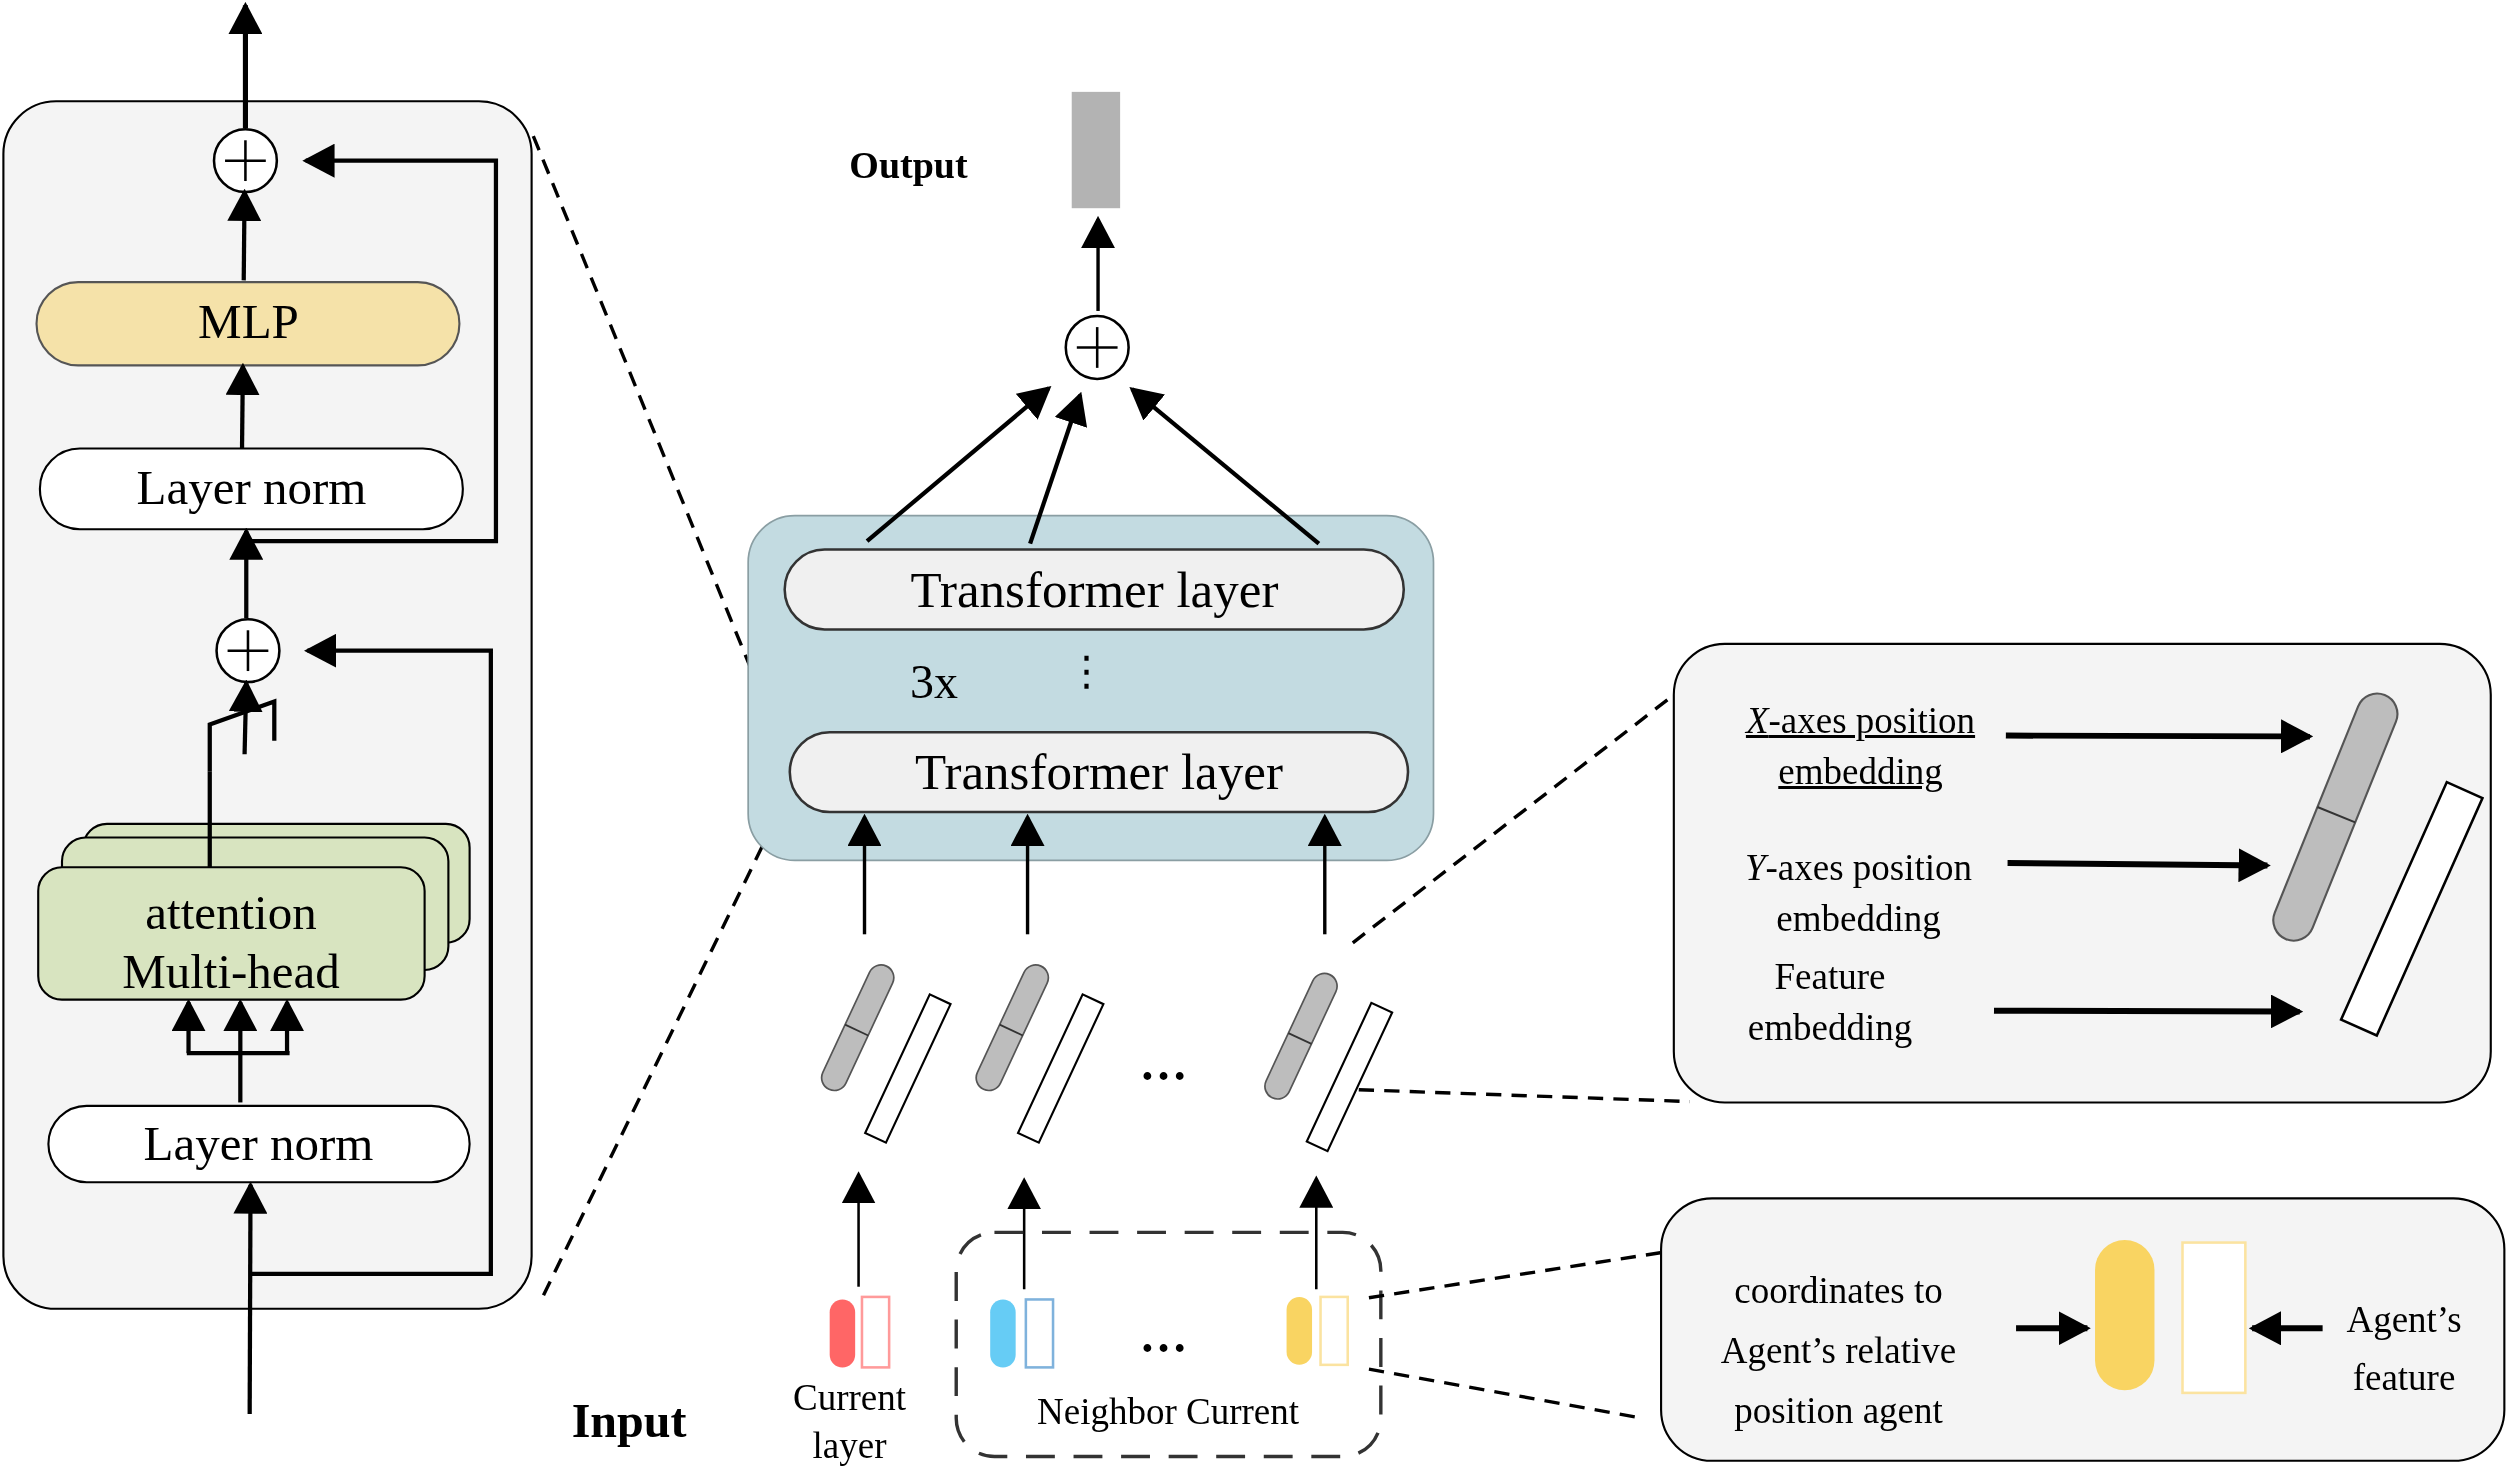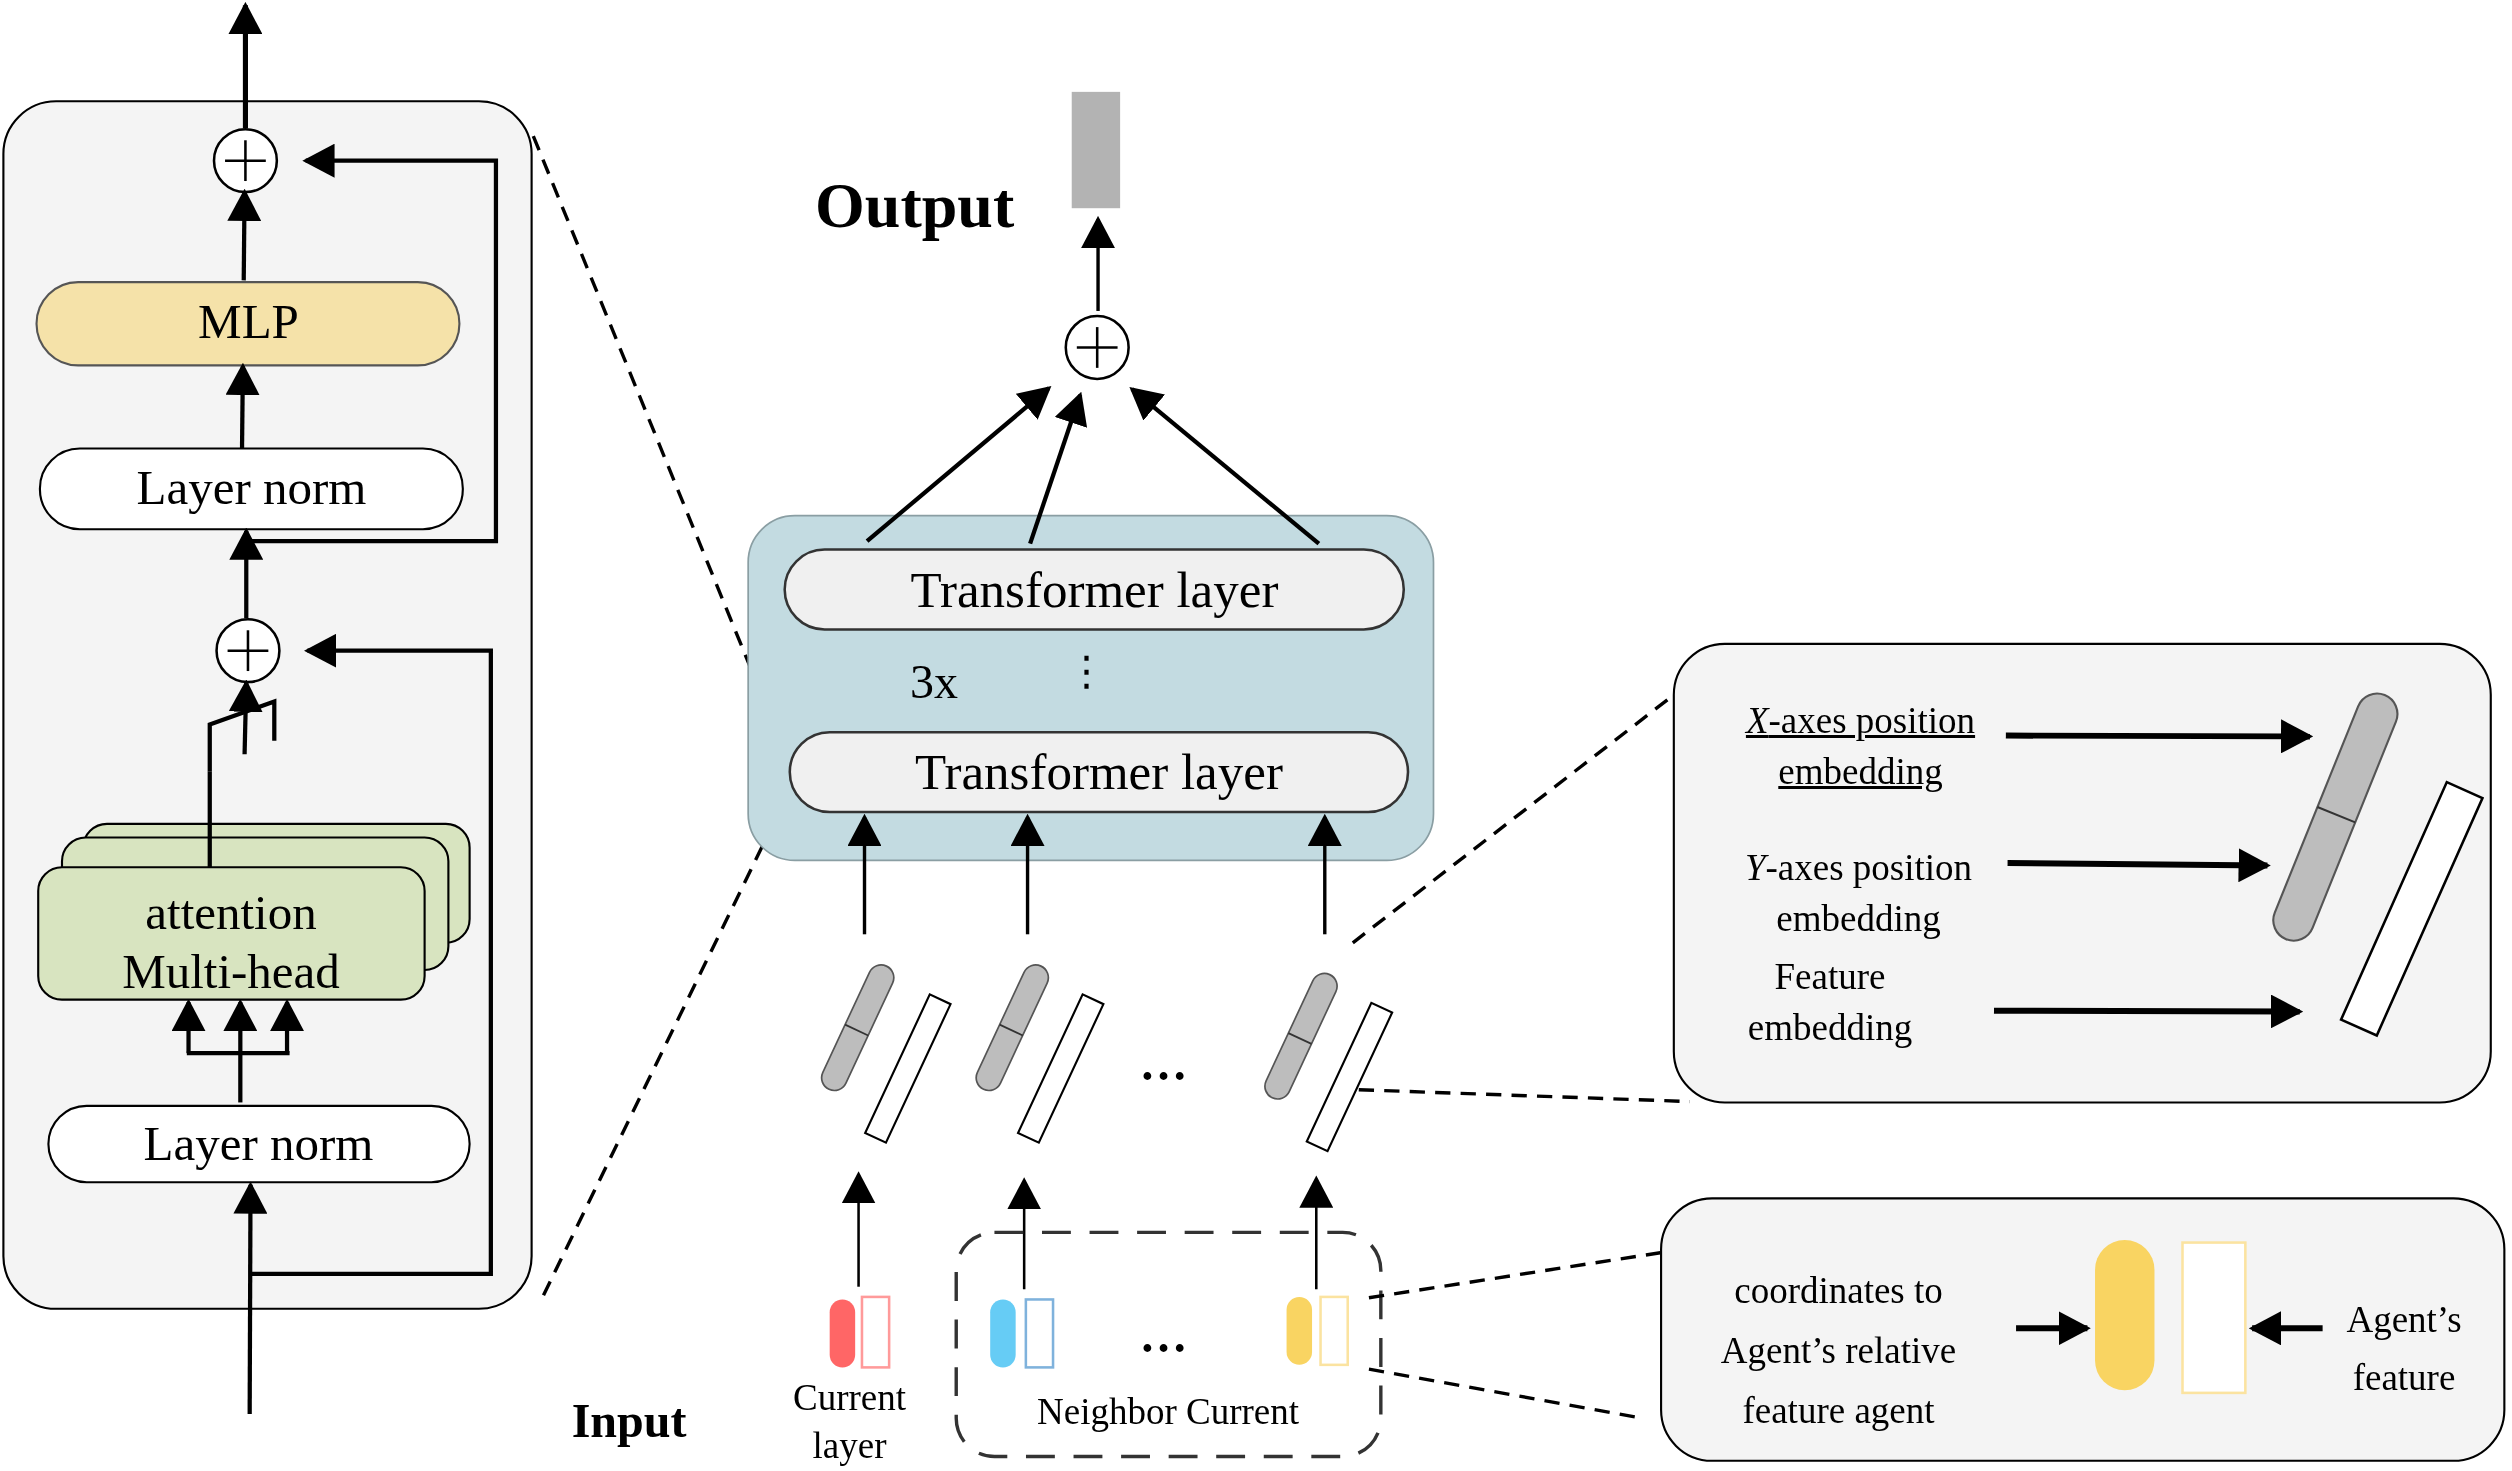--- a/index.html
+++ b/index.html
@@ -159,21 +159,21 @@
 </svg>
 
 <div class="lbl" style="left:37px;top:297px;width:423px;font-size:49px;">MLP</div>
 <div class="lbl" style="left:40px;top:463px;width:423px;font-size:49px;">Layer norm</div>
 <div class="lbl" style="left:38px;top:883px;width:386px;font-size:49px;line-height:59px;">
   <div>attention</div>
   <div>Multi-head</div>
 </div>
 <div class="lbl" style="left:48px;top:1119px;width:421px;font-size:49px;">Layer norm</div>
 
-<div class="lbl bold" style="left:815px;top:146px;width:187px;font-size:64px;margin-top:28px;">Output</div>
+<div class="lbl bold" style="left:815px;top:146px;width:187px;font-size:38px;">Output</div>
 <div class="lbl" style="left:785px;top:565px;width:619px;font-size:51px;">Transformer layer</div>
 <div class="lbl" style="left:900px;top:658px;width:68px;font-size:48px;">3x</div>
 <div class="lbl" style="left:1066px;top:651px;width:34px;font-size:41px;">⋮</div>
 <div class="lbl" style="left:790px;top:747px;width:618px;font-size:51px;">Transformer layer</div>
 <div class="lbl" style="left:1121px;top:1040px;width:85px;font-size:48px;font-weight:bold;">…</div>
 <div class="lbl" style="left:1121px;top:1312px;width:85px;font-size:48px;font-weight:bold;">…</div>
 
 <div class="lbl bold" style="left:544px;top:1397px;width:170px;font-size:48px;">Input</div>
 <div class="lbl" style="left:756px;top:1374px;width:187px;font-size:37px;line-height:48px;">
   <div>Current</div>
@@ -190,19 +190,19 @@
   <div>embedding</div>
 </div>
 <div class="lbl" style="left:1707px;top:951px;width:246px;font-size:37px;line-height:51px;">
   <div>Feature</div>
   <div>embedding</div>
 </div>
 
 <div class="lbl" style="left:1677px;top:1261px;width:323px;font-size:37px;line-height:60px;">
   <div>coordinates to</div>
   <div>Agent’s relative</div>
-  <div>feature  agent</div>
+  <div>position  agent</div>
 </div>
 <div class="lbl" style="left:2319px;top:1291px;width:170px;font-size:37px;line-height:58px;">
   <div>Agent’s</div>
   <div>feature</div>
 </div>
 
 
 </body></html>

